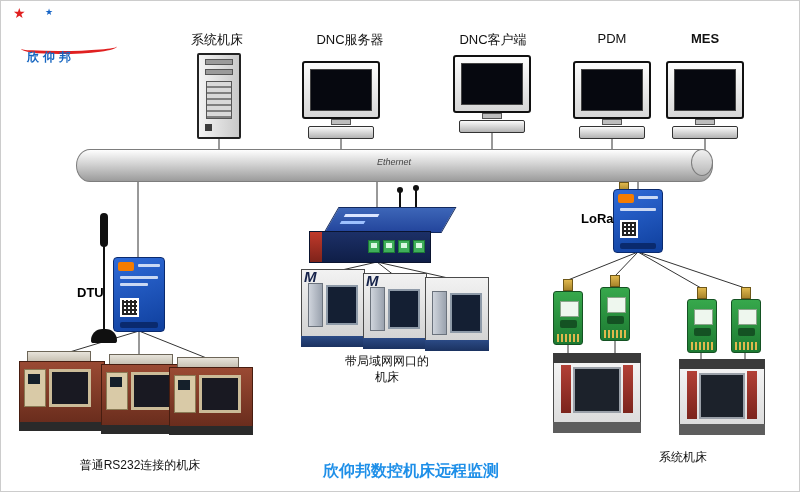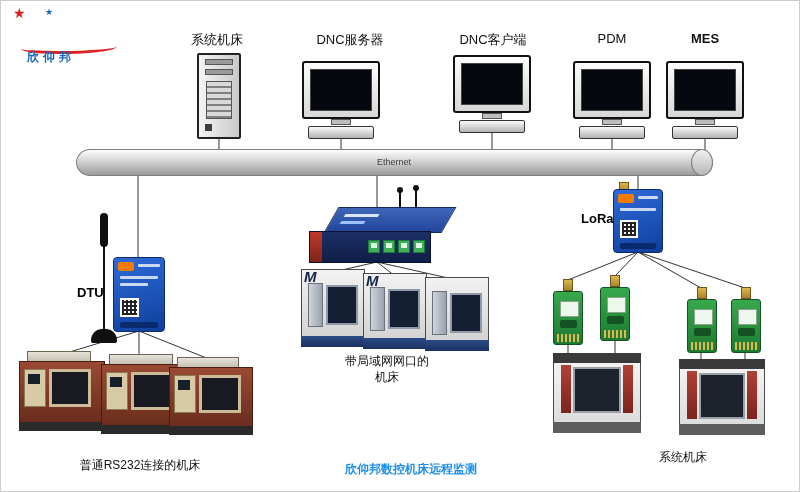--- a/index.html
+++ b/index.html
@@ -34,23 +34,23 @@
   .server .led{width:7px;height:7px;background:#3c3c3c;margin:5px 0 0 6px;}
   .monitor{z-index:2;width:78px;}
   .mon-box{width:78px;height:58px;border:2px solid #111;border-radius:3px;box-sizing:border-box;
     background:linear-gradient(#fdfdfd,#d7d7d7);padding:6px;}
   .mon-scr{width:100%;height:100%;background:#06080f;border:1px solid #444;box-sizing:border-box;}
   .mon-neck{width:18px;height:4px;background:#bdbdbd;border:1px solid #555;margin:0 auto;}
   .mon-kb{width:64px;height:11px;background:linear-gradient(#fafafa,#b3b3b3);
     border:1px solid #333;border-radius:2px;margin:1px auto 0;}
 
   
-  .pipe{left:75px;top:148px;width:637px;height:27px;z-index:2;
+  .pipe{left:75px;top:148px;width:637px;height:33px;z-index:2;
     background:linear-gradient(#fefefe,#d3d3d3 45%,#9b9b9b);
-    border:1px solid #7d7d7d;border-radius:14px/50%;box-sizing:border-box;}
+    border:1px solid #7d7d7d;border-radius:14px/50%;box-sizing:border-box;font-style:italic;}
   .pipe-cap{position:absolute;right:-1px;top:-1px;width:22px;height:27px;border:1px solid #7d7d7d;
     border-radius:50%;background:linear-gradient(#f0f0f0,#b8b8b8);box-sizing:border-box;}
   .pipe-label{position:absolute;left:300px;top:7px;font-size:9px;color:#444;}
 
   
   .blue-device{z-index:3;background:linear-gradient(160deg,#2f6bd8,#0f3f9d);
     border:1px solid #0a2a6e;border-radius:4px;box-sizing:border-box;}
   .corner-logo{position:absolute;left:4px;top:4px;width:16px;height:9px;background:#f57c00;border-radius:2px;}
   .dev-bar{position:absolute;background:#e8eefc;height:3px;border-radius:1px;opacity:.85;}
   .qr{position:absolute;background:#fff;
@@ -109,21 +109,21 @@
 
   .sysm{z-index:2;}
   .sysm-frame{position:absolute;inset:0;background:linear-gradient(#f6f6f6,#d9d9d9);border:1px solid #4a4a4a;}
   .sysm-top{position:absolute;left:0;right:0;top:0;height:10px;background:#3a3a3a;}
   .sysm-doorl{position:absolute;left:8px;top:12px;width:10px;height:48px;background:linear-gradient(#b24036,#7c241c);}
   .sysm-doorr{position:absolute;right:8px;top:12px;width:10px;height:48px;background:linear-gradient(#b24036,#7c241c);}
   .sysm-win{position:absolute;left:20px;right:20px;top:14px;height:42px;background:#1c222b;border:2px solid #9aa0a8;}
   .sysm-base{position:absolute;left:0;right:0;bottom:0;height:11px;background:#5d5d5d;}
 
   .footer-title{position:absolute;left:250px;top:460px;width:320px;text-align:center;
-    font-size:12px;font-weight:bold;color:#1e8fe8;z-index:5;}
+    font-size:16px;font-weight:bold;color:#1e8fe8;z-index:5;}
 </style>
 </head>
 <body>
 
 <div class="canvas">
 
   <svg class="wires">
     <line x1="218" y1="138" x2="218" y2="150"></line>
     <line x1="340" y1="134" x2="340" y2="150"></line>
     <line x1="491" y1="128" x2="491" y2="150"></line>

